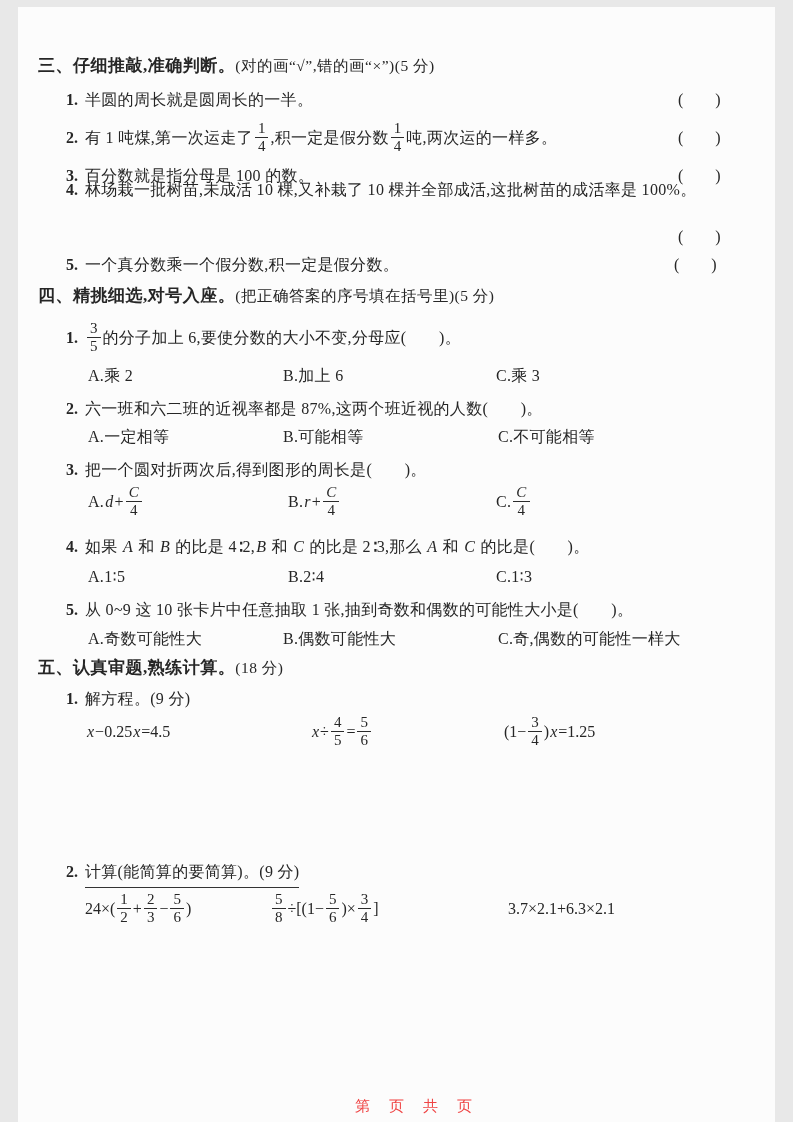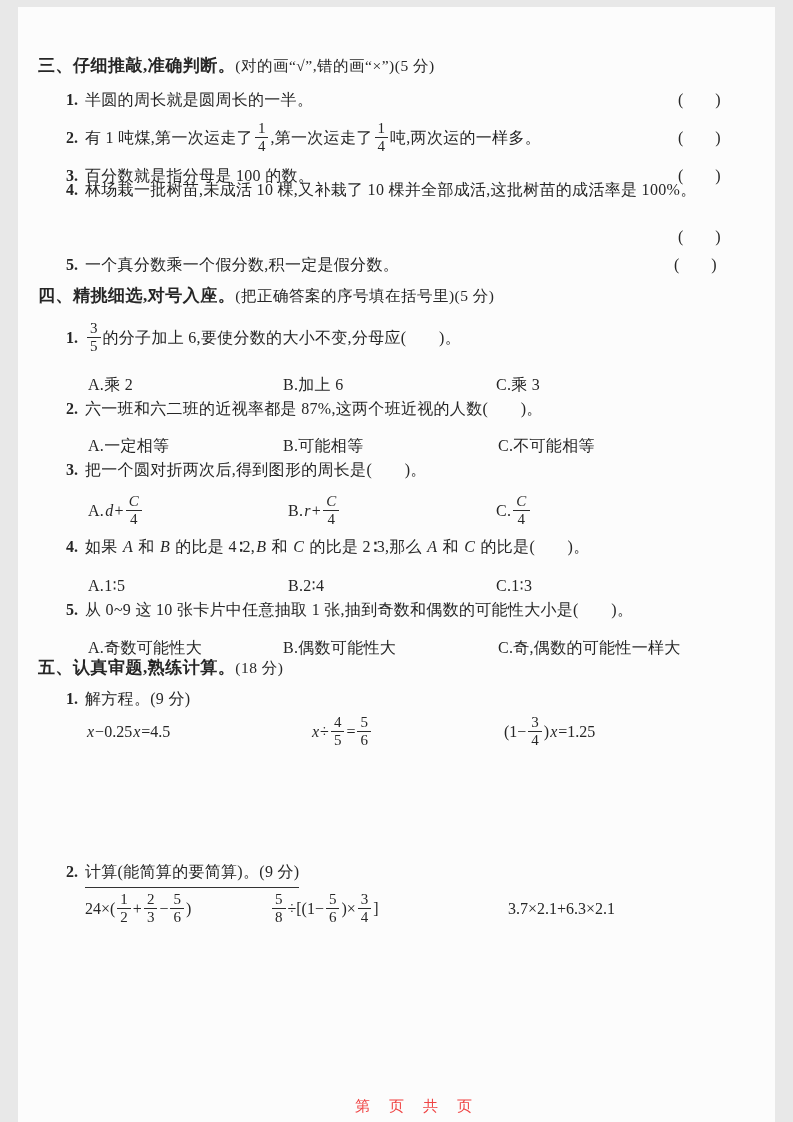--- a/index.html
+++ b/index.html
@@ -5,21 +5,21 @@
   html,body{margin:0;padding:0;background:#e8e8e8;}
   .page{position:relative;width:757px;height:1122px;margin:7px auto;background:#fcfcfc;
         font-family:"Liberation Serif","DejaVu Serif",serif;color:#262626;font-size:16px;overflow:hidden;}
   .line{position:absolute;left:0;width:793px;white-space:nowrap;line-height:22px;}
   .tall{line-height:46px;height:46px;}
   .sec-title{font-weight:bold;font-size:17px;letter-spacing:.5px;}
   .sec-note{font-size:15.5px;letter-spacing:.5px;}
   .qnum{font-weight:bold;margin-right:7px;}
   .qtext{letter-spacing:.3px;}
   .bracket{position:absolute;}
-  .opt{position:absolute;top:9px;letter-spacing:.3px;}
+  .opt{position:absolute;top:0;letter-spacing:.3px;}
   .eq{position:absolute;top:0;}
   .var{font-style:italic;padding:0 1px;}
   .frac{display:inline-block;vertical-align:middle;text-align:center;line-height:1.05;font-size:15px;margin:0 2px 3px 2px;}
   .frac .num{display:block;border-bottom:1.4px solid #2b2b2b;padding:0 3px 1px;}
   .frac .den{display:block;padding-top:1px;}
   .frac .num.it{font-style:italic;}
   .ul-span{border-bottom:1.5px solid #333;padding-bottom:7px;}
   .footer{text-align:center;letter-spacing:2px;font-size:15px;color:#ef4444;}
   .indent{margin-left:48px;}
   .hmargin{margin-left:20px;}
@@ -32,21 +32,21 @@
   <div class="line" style="top:48px">
     <span class="hmargin sec-title">三、仔细推敲,准确判断。</span><span class="sec-note">(对的画“√”,错的画“×”)(5 分)</span>
   </div>
 
   <div class="line" style="top:82px">
     <span class="indent qnum">1.</span><span class="qtext">半圆的周长就是圆周长的一半。</span>
     <span class="bracket" style="left:660px;top:0">(　　)</span>
   </div>
 
   <div class="line tall" style="top:108px">
-    <span class="indent qnum">2.</span><span class="qtext">有 1 吨煤,第一次运走了</span><span class="frac"><span class="num">1</span><span class="den">4</span></span><span class="qtext">,第一次运走了</span><span class="frac"><span class="num">1</span><span class="den">4</span></span><span class="qtext">吨,两次运的一样多。</span>
+    <span class="indent qnum">2.</span><span class="qtext">有 1 吨煤,第一次运走了</span><span class="frac"><span class="num">1</span><span class="den">4</span></span><span class="qtext">,积一定是假分数</span><span class="frac"><span class="num">1</span><span class="den">4</span></span><span class="qtext">吨,两次运的一样多。</span>
     <span class="bracket" style="left:660px;top:12px;line-height:22px">(　　)</span>
   </div>
 
   <div class="line" style="top:158px">
     <span class="indent qnum">3.</span><span class="qtext">百分数就是指分母是 100 的数。</span>
     <span class="bracket" style="left:660px;top:0">(　　)</span>
   </div>
 
   <div class="line" style="top:172px">
     <span class="indent qnum">4.</span><span class="qtext">林场栽一批树苗,未成活 10 棵,又补栽了 10 棵并全部成活,这批树苗的成活率是 100%。</span>

